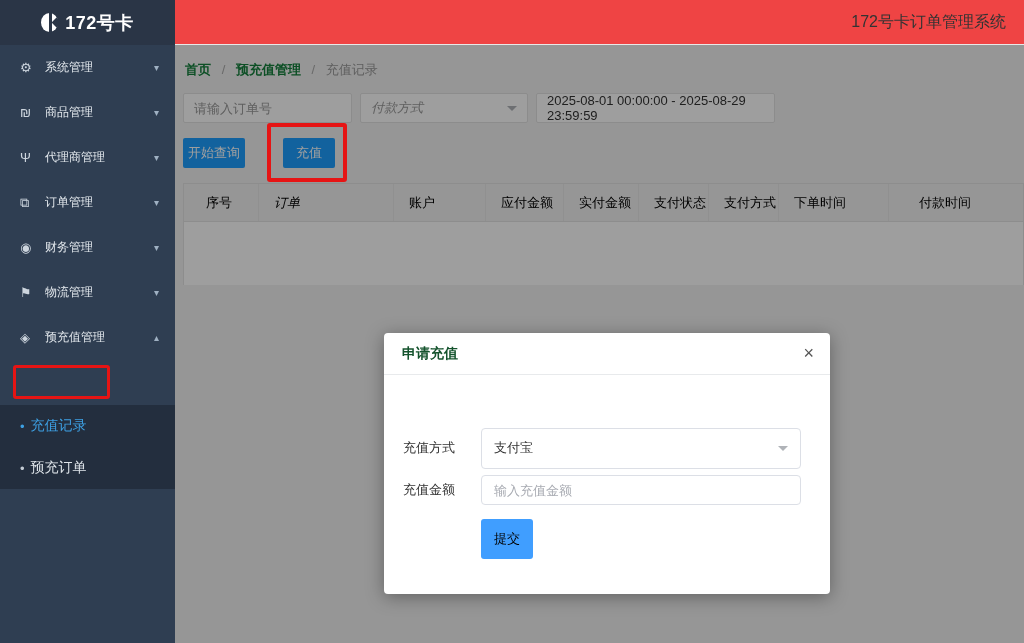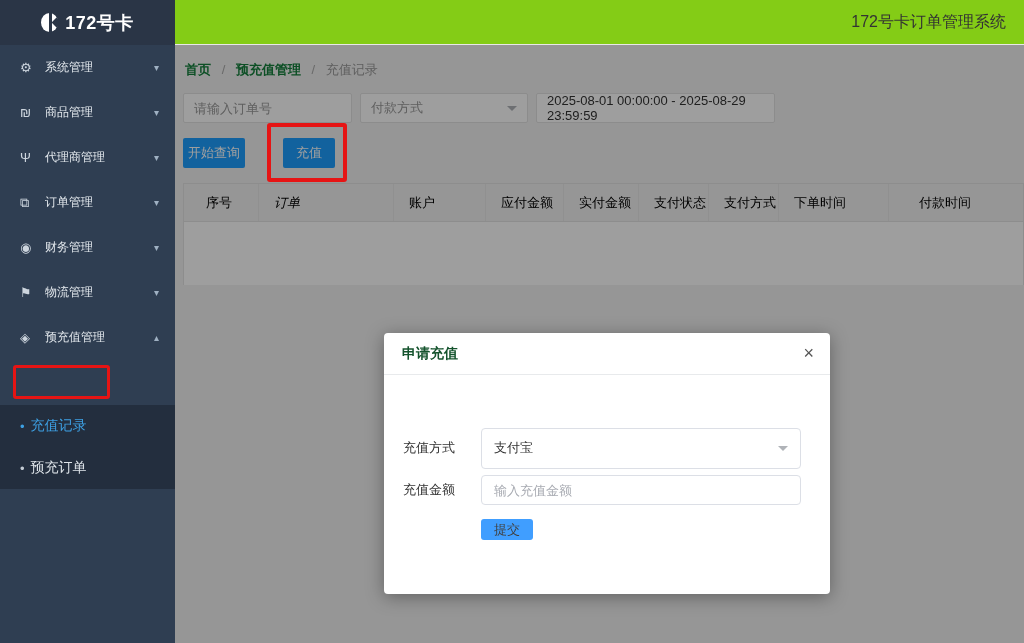--- a/index.html
+++ b/index.html
@@ -8,21 +8,21 @@
   .app { position:relative; width:1024px; height:643px; overflow:hidden; background:#fff; }
 
   
   .logo-bar { position:absolute; left:0; top:0; width:175px; height:45px; background:#2A3546;
               display:flex; align-items:center; justify-content:center; color:#fff; }
   .logo-icon { position:relative; width:17px; height:19px; background:#fff; border-radius:50%; margin-right:7px; }
   .logo-icon::before { content:""; position:absolute; left:8px; top:0; width:3px; height:19px; background:#2A3546; }
   .logo-icon::after { content:""; position:absolute; right:-2px; top:6px; width:7px; height:7px; background:#2A3546; transform:rotate(45deg); }
   .logo-text { font-size:18px; font-weight:bold; letter-spacing:.5px; }
 
-  .top-header { position:absolute; left:175px; top:0; width:849px; height:45px; background:#84cc16;
+  .top-header { position:absolute; left:175px; top:0; width:849px; height:45px; background:#ef4444;
                 border-bottom:1px solid #e8e8e8; display:flex; align-items:center; justify-content:flex-end;
                 padding-right:18px; }
   .sys-title { font-size:16px; color:#333; }
 
   
   .sidebar { position:absolute; left:0; top:45px; width:175px; height:598px; background:#2F3E52; }
   .menu-item { height:45px; display:flex; align-items:center; padding:0 16px 0 20px; cursor:pointer; }
   .mi-icon { width:25px; font-size:13px; color:#cdd5de; flex:0 0 25px; }
   .mi-label { font-size:12px; color:#e4e9ee; }
   .mi-arrow { margin-left:auto; font-size:10px; color:#9fb0c2; }
@@ -39,21 +39,21 @@
   .crumb-sep { color:#aaa; margin:0 7px; }
   .crumb-current { color:#999; }
 
   .filter-row { position:absolute; left:8px; top:48px; height:30px; }
   .f-input { position:absolute; left:0; top:0; width:169px; height:30px; border:1px solid #e2e2e2; border-radius:2px;
              background:#fff; font-size:13px; color:#333; padding:0 10px; outline:none;
              font-family:"Liberation Sans","DejaVu Sans",sans-serif; }
   .f-input::placeholder { color:#999; }
   .f-select { position:absolute; left:177px; top:0; width:168px; height:30px; border:1px solid #e2e2e2; border-radius:2px;
               background:#fff; display:flex; align-items:center; padding:0 10px; cursor:pointer; }
-  .f-select .sel-text { font-size:13px; color:#999; }
+  .f-select .sel-text { font-size:13px; color:#999;font-style:italic; }
   .sel-caret { margin-left:auto; width:0; height:0; border-left:5px solid transparent; border-right:5px solid transparent;
                border-top:5px solid #b0b3b8; }
   .f-date { position:absolute; left:353px; top:0; width:239px; height:30px; border:1px solid #e2e2e2; border-radius:2px;
             background:#fff; display:flex; align-items:center; padding:0 10px; font-size:13px; color:#333; cursor:pointer; }
 
   .button-row { position:absolute; left:8px; top:93px; height:30px; }
   .btn-primary { position:absolute; top:0; height:30px; background:#1E9FFF; color:#fff; border:none; border-radius:2px;
                  font-size:13px; cursor:pointer; font-family:"Liberation Sans","DejaVu Sans",sans-serif; }
   .btn-query { left:0; width:62px; }
   .btn-recharge { left:100px; width:52px; }
@@ -87,21 +87,21 @@
   .m-row-method { top:100px; height:30px; }
   .m-row-amount { top:142px; height:30px; }
   .m-label { width:78px; flex:0 0 78px; font-size:13px; color:#333; }
   .m-balance-value { font-size:15px; font-weight:bold; color:#F53030; }
   .m-select { flex:1; height:41px; border:1px solid #dcdfe6; border-radius:4px; background:#fff; display:flex;
               align-items:center; padding:0 12px; cursor:pointer; }
   .m-select .sel-text { font-size:13px; color:#333; }
   .m-input { flex:1; height:30px; border:1px solid #dcdfe6; border-radius:4px; background:#fff; font-size:13px;
              color:#333; padding:0 12px; outline:none; font-family:"Liberation Sans","DejaVu Sans",sans-serif; }
   .m-input::placeholder { color:#A8ABB2; }
-  .btn-submit { position:absolute; left:97px; top:186px; width:52px; height:21px; background:#409EFF; color:#404040;
+  .btn-submit { position:absolute; left:97px; top:186px; width:52px; height:40px; background:#409EFF; color:#000000;
                 border:none; border-radius:3px; font-size:13px; cursor:pointer;
                 font-family:"Liberation Sans","DejaVu Sans",sans-serif; }
 
   
   .annotation { position:absolute; border:4px solid #E61414; border-radius:3px; z-index:40; pointer-events:none; }
   .anno-recharge-btn { left:267px; top:123px; width:80px; height:59px; }
   .anno-sidebar-item { left:13px; top:365px; width:97px; height:34px; border-width:3px; }
 </style>
 </head>
 <body>

